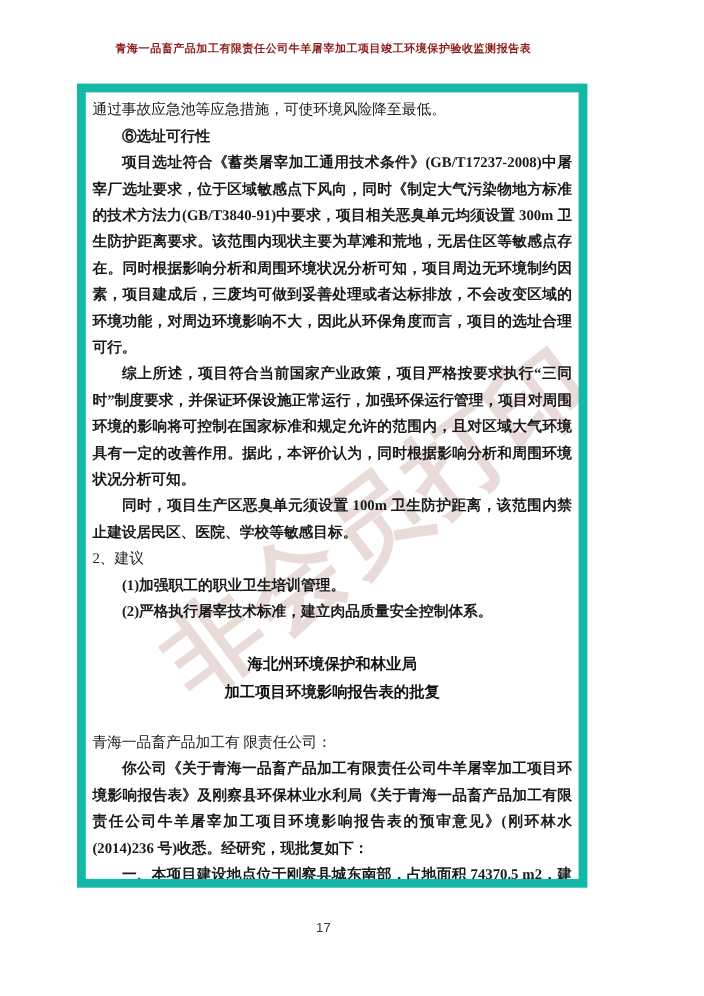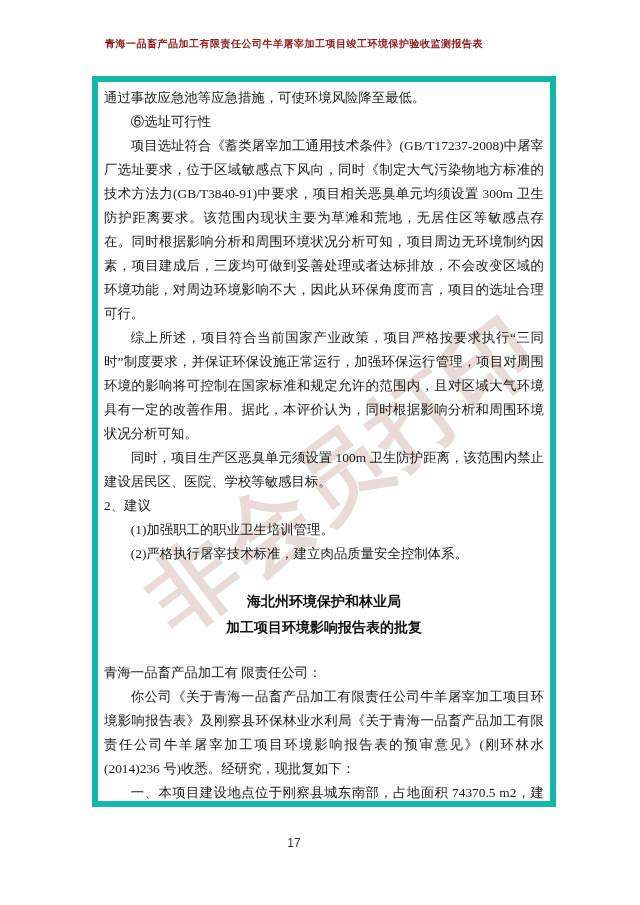--- a/index.html
+++ b/index.html
@@ -18,25 +18,25 @@
     left: 0;
     right: 0;
     text-align: center;
     font-size: 10px;
     font-weight: bold;
     letter-spacing: 0.5px;
     color: #8c1b1b;
   }
   .content-box {
     position: absolute;
-    left: 92px;
+    left: 70px;
     top: 76px;
     width: 464px;
     height: 731px;
-    border: 6px solid #14b8a6;
+    border: 8px solid #14b8a6;
     padding: 4px 6px 0 6px;
     overflow: hidden;
     background: transparent;
   }
   .watermark {
     position: absolute;
     left: 123px;
     top: 564px;
     transform: rotate(-37deg);
     transform-origin: 0 0;
@@ -53,21 +53,21 @@
     position: relative;
     z-index: 1;
     font-family: "Liberation Serif", "DejaVu Serif", serif;
   }
   .para {
     font-size: 13.4px;
     line-height: 24px;
     text-align: justify;
     color: #1a1a1a;
   }
-  .para.indent { text-indent: 2em; }
+  .para.indent { text-indent: 2em; font-weight: bold; }
   .heading {
     text-align: center;
     font-weight: bold;
     font-size: 14px;
     line-height: 26px;
     color: #111111;
     font-family: "Liberation Sans", sans-serif;
   }
   .heading.first { margin-top: 22px; }
   .heading.last { margin-bottom: 21px; }

